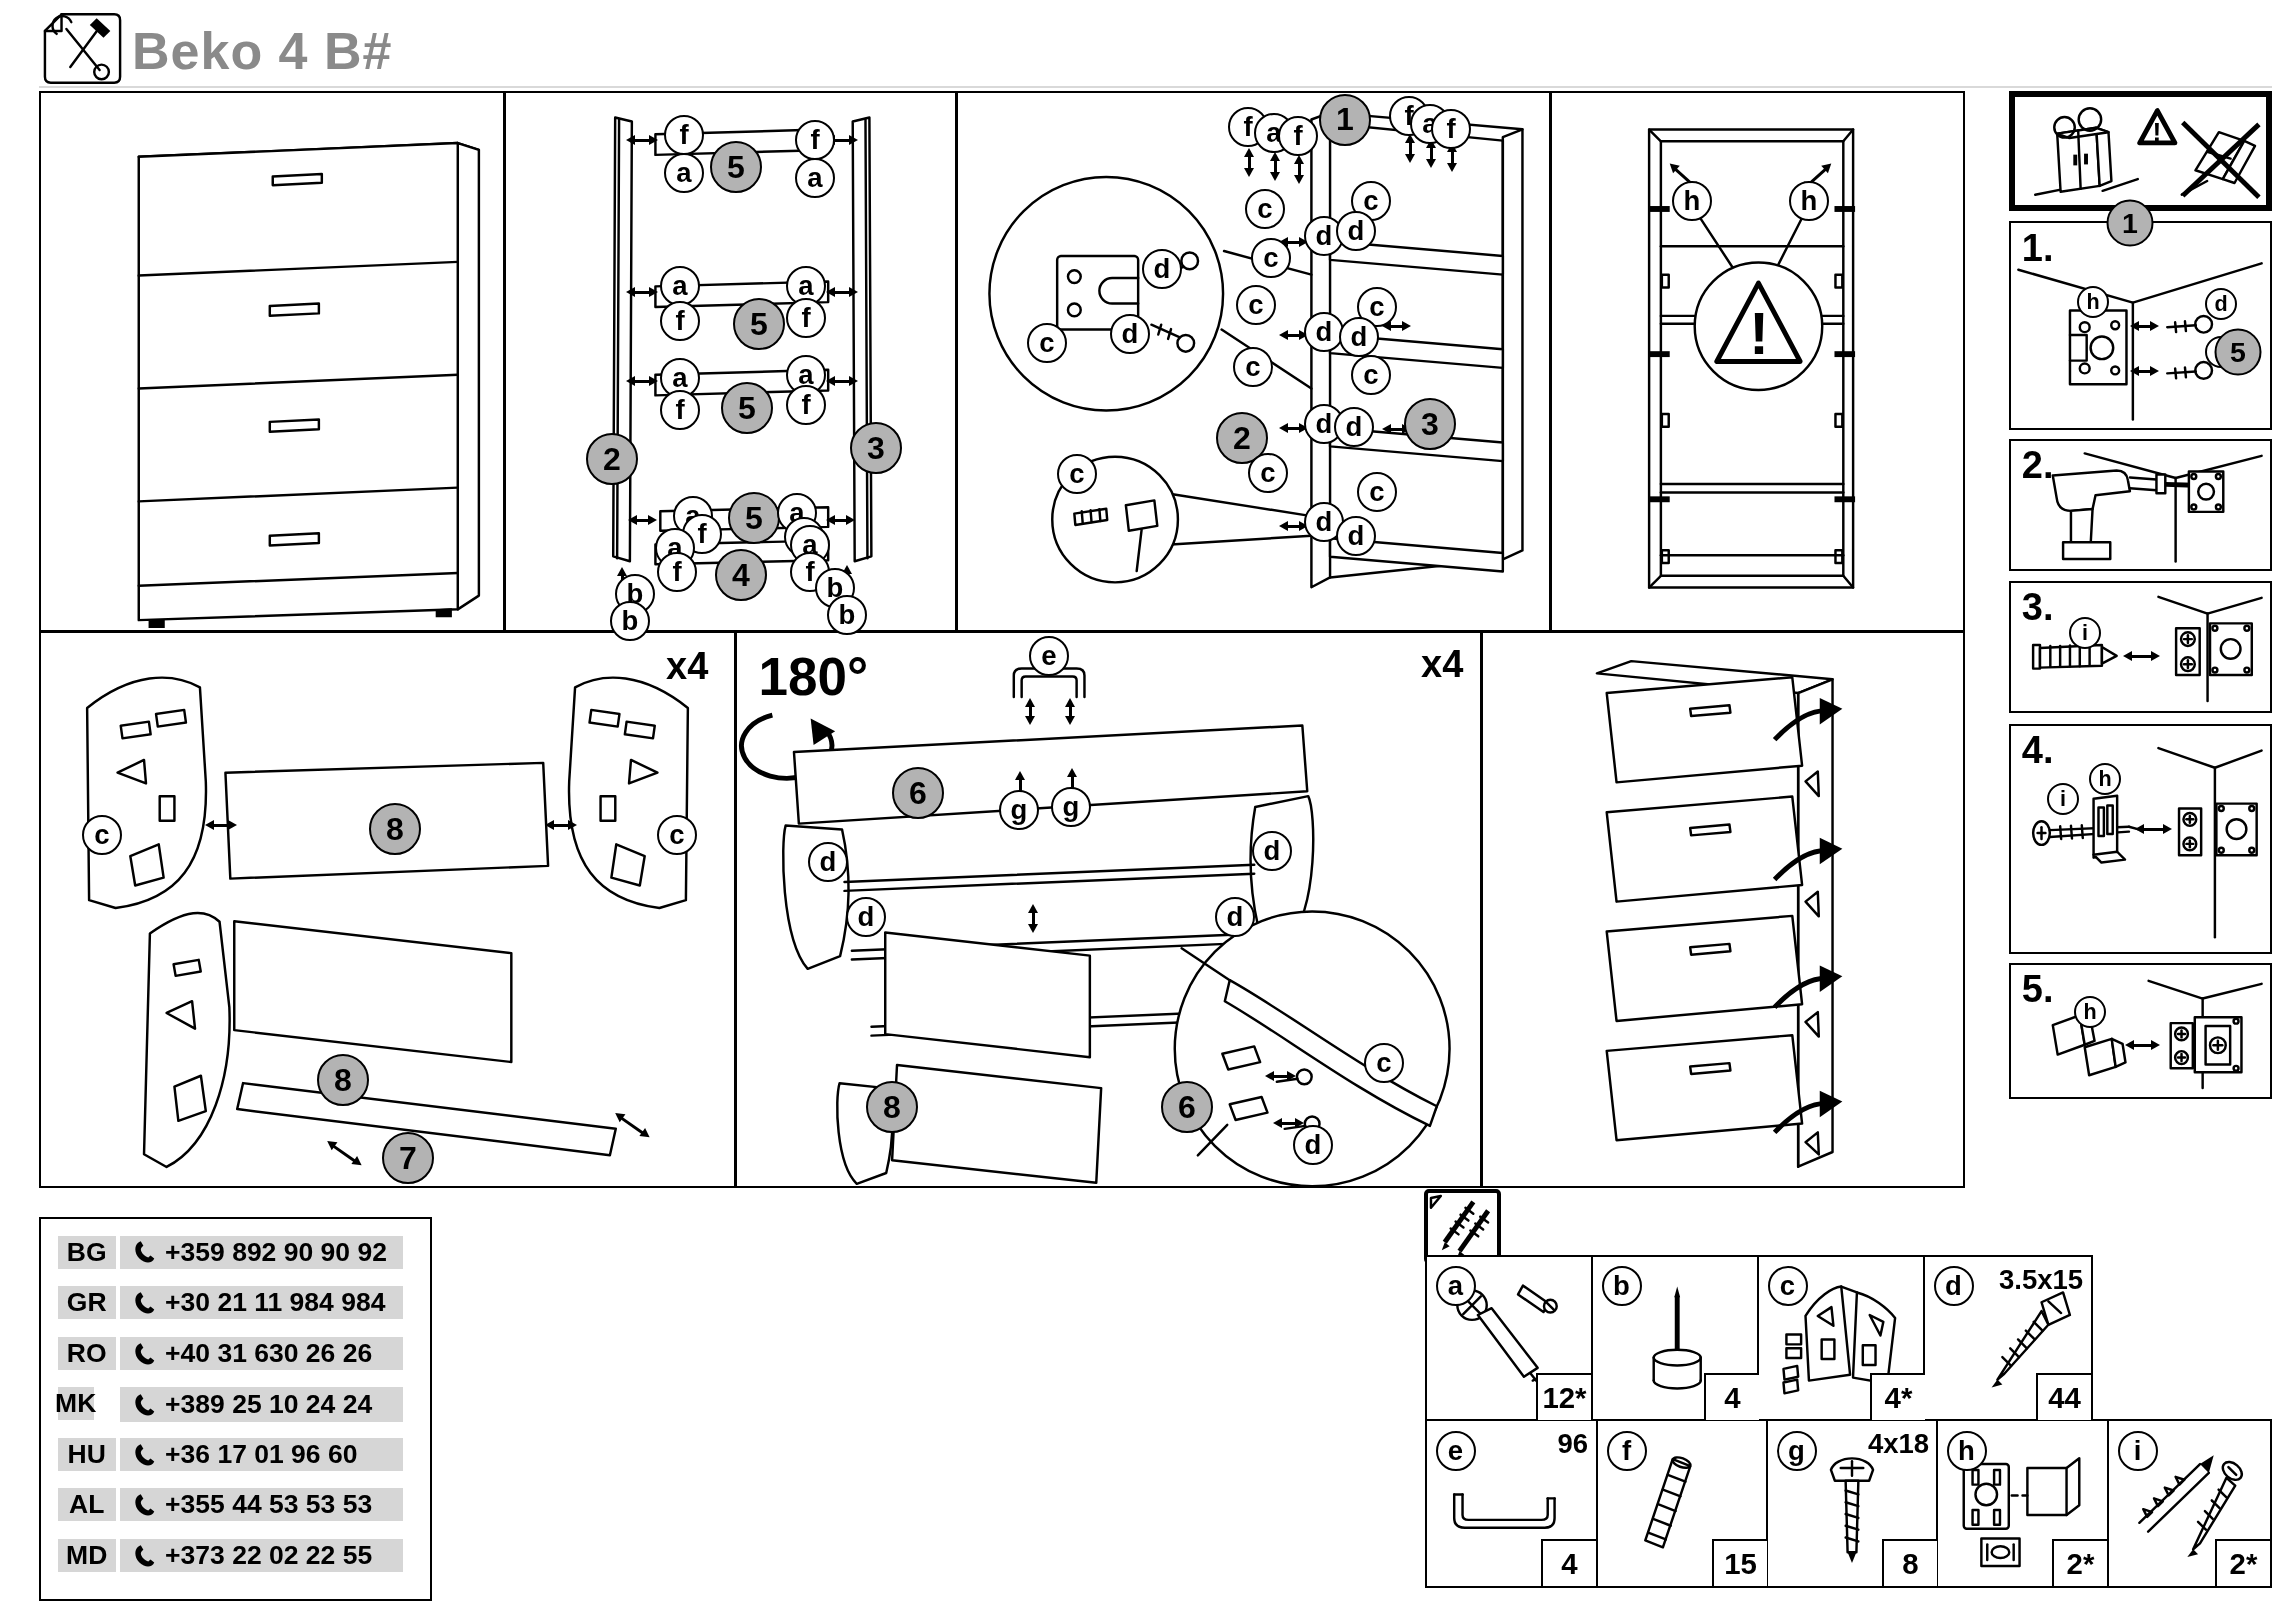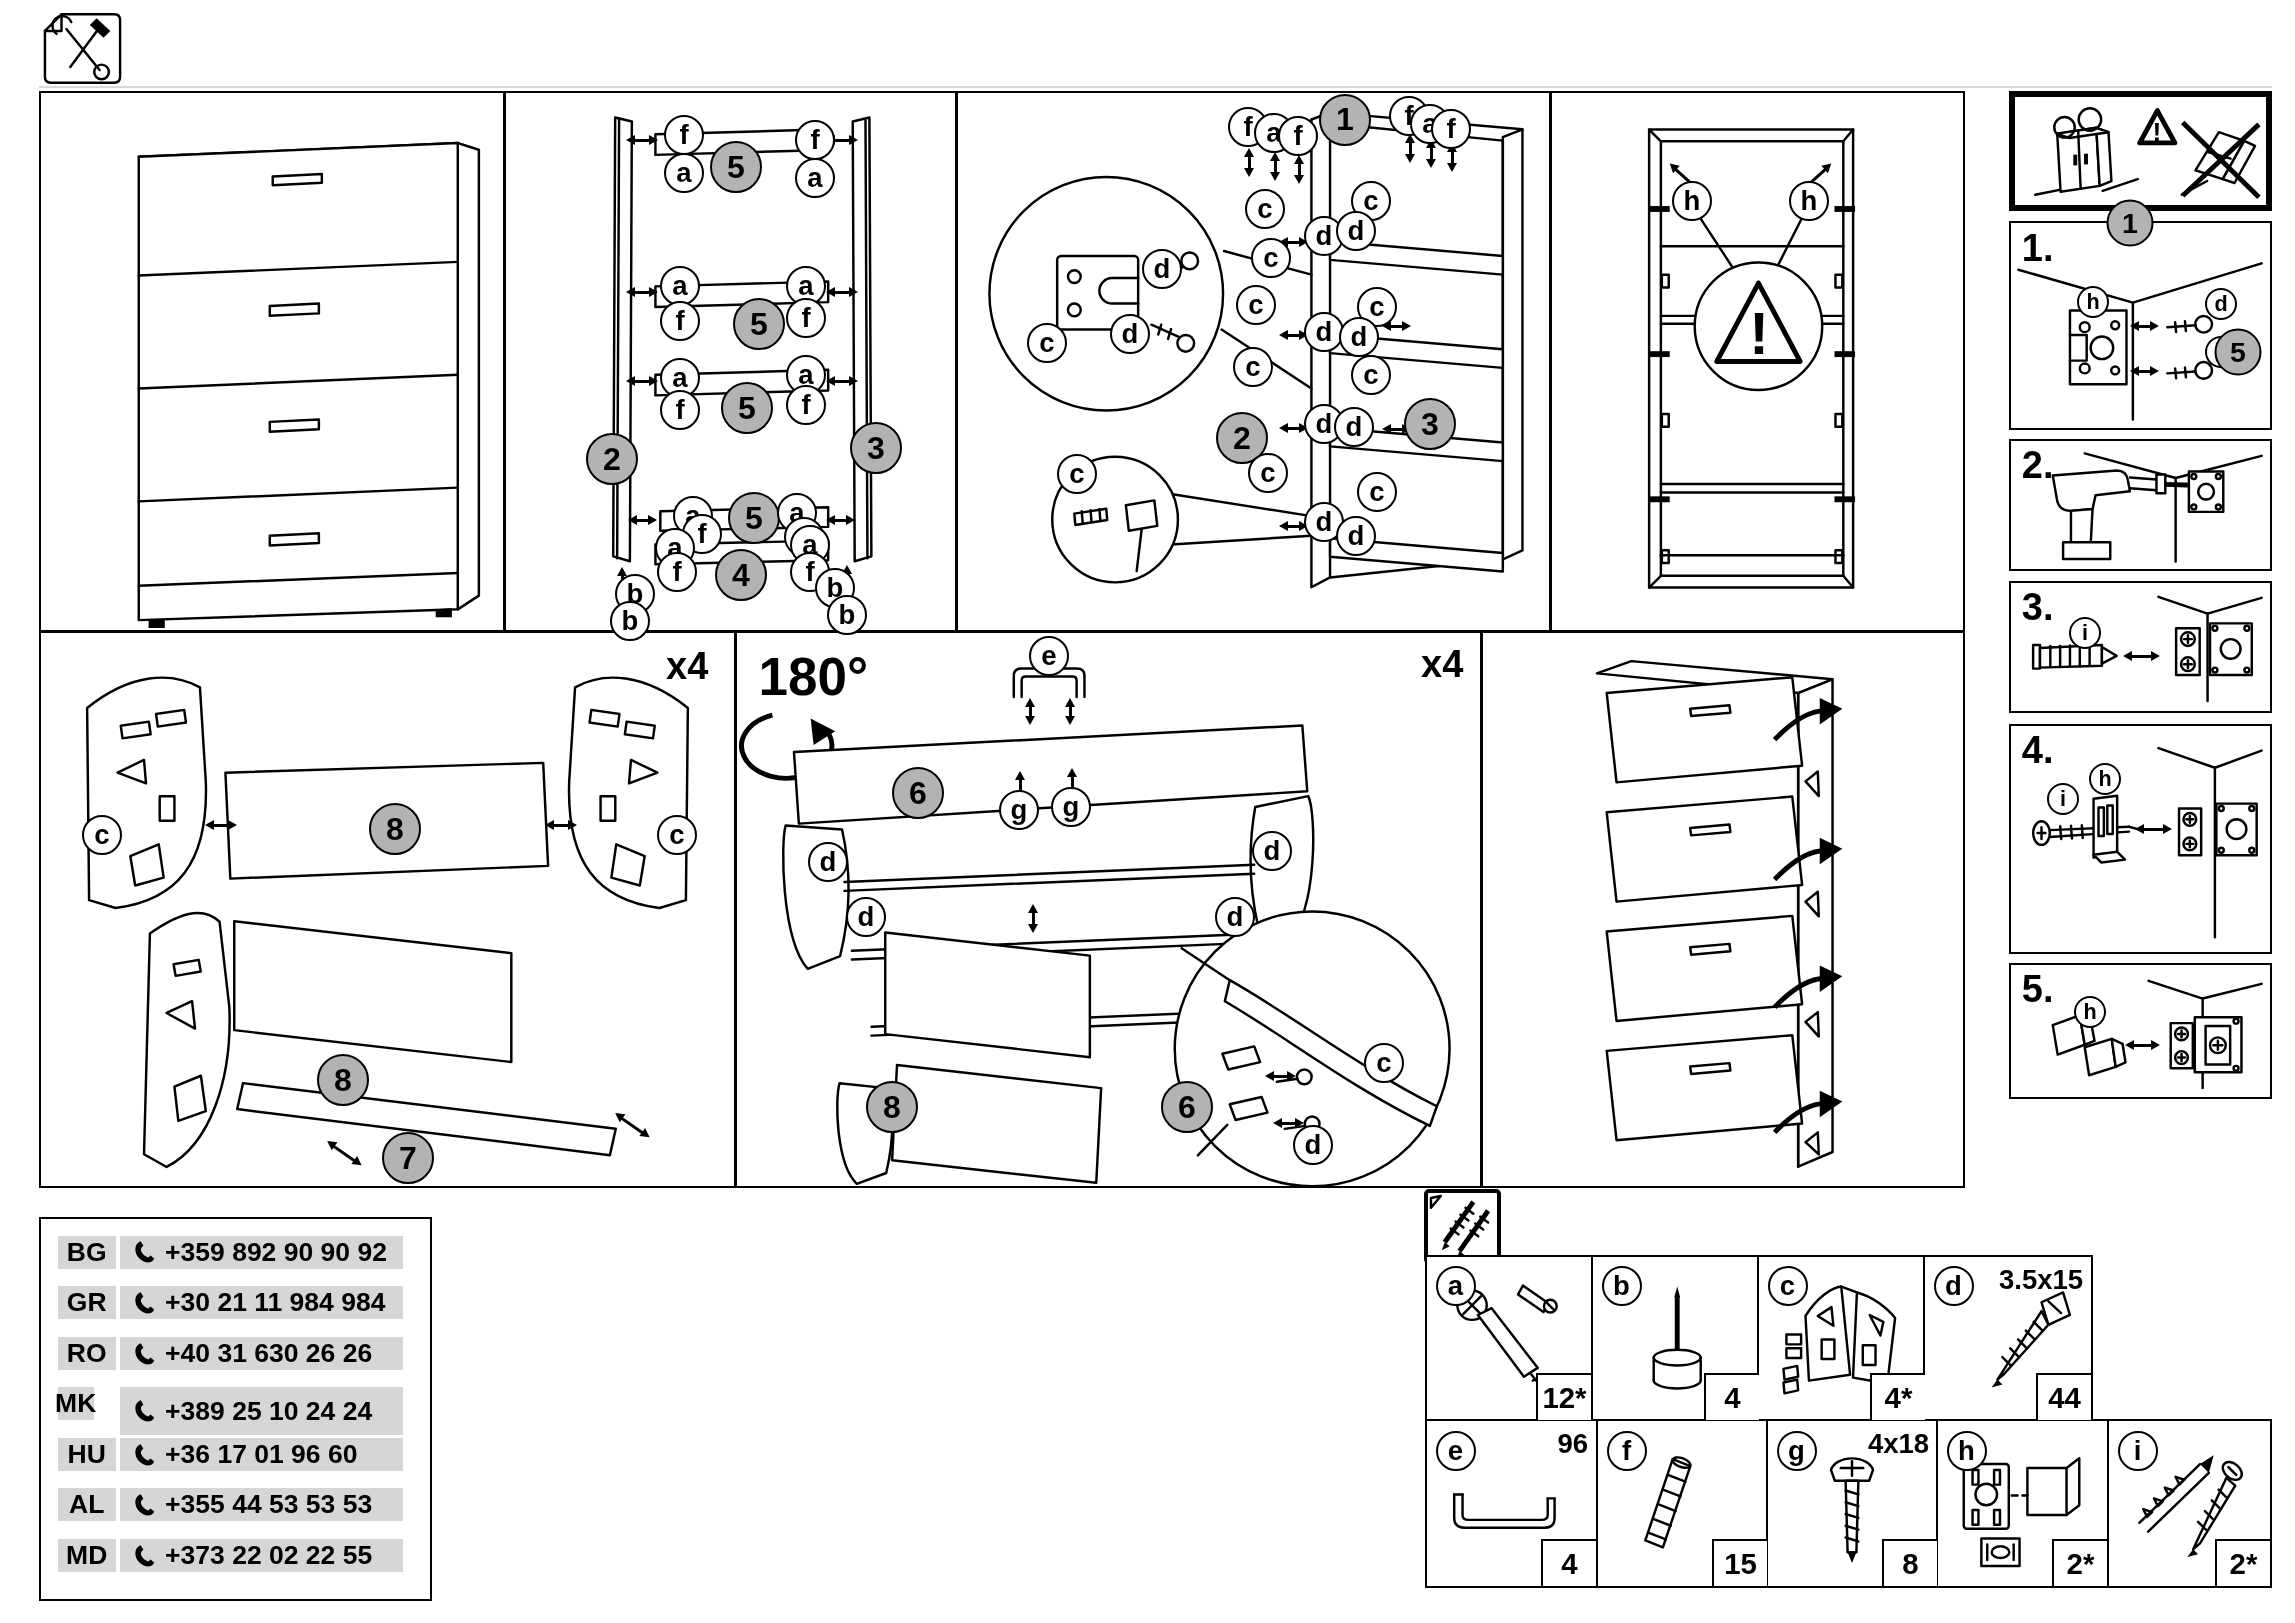--- a/index.html
+++ b/index.html
@@ -50,20 +50,21 @@
 
   <svg class="abs" style="left:42px;top:10.8px" width="82" height="75" viewBox="0 0 168 152">
     <path class="sf" stroke-width="9" d="M40 6 H148 Q160 6 160 18 V134 Q160 146 148 146 H18 Q6 146 6 134 V40 Z"></path>
     <path class="s" stroke-width="9" d="M40 6 V40 H6"></path>
     <path class="s" stroke-width="15" d="M120 30 L58 114"></path>
     <polygon class="blk" points="112,14 140,40 126,54 98,28"></polygon>
     <path class="s" stroke-width="15" d="M50 36 L118 120"></path>
     <path class="s" stroke-width="11" d="M30 46 A20 20 0 1 1 60 22"></path>
     <circle class="s" stroke-width="10" cx="122" cy="124" r="15"></circle>
   </svg>
+  <div class="title">Beko 4 B#</div>
   <div class="rule" style="left:39px;top:86px;width:2233px;height:1.5px"></div>
 
   <div class="box" style="left:39px;top:91px;width:1926px;height:1097px;background:transparent"></div>
   <div class="gridline" style="left:503px;top:91px;width:2.9px;height:541px"></div>
   <div class="gridline" style="left:955px;top:91px;width:2.9px;height:541px"></div>
   <div class="gridline" style="left:1549px;top:91px;width:2.9px;height:541px"></div>
   <div class="gridline" style="left:39px;top:630px;width:1926px;height:2.9px"></div>
   <div class="gridline" style="left:734px;top:630px;width:2.9px;height:558px"></div>
   <div class="gridline" style="left:1480px;top:630px;width:2.9px;height:558px"></div>
 
@@ -577,21 +578,21 @@
       <span>+30 21 11 984 984</span>
     </div>
     <div class="phone-row-label" style="left:16.7px;top:118px;width:58px;height:33px">RO</div>
     <div class="phone-row-num" style="left:79px;top:118px;width:283px;height:33px">
       <svg width="25.5" height="25.5" viewBox="0 0 68 68" style="margin:0 8.8px 0 10.8px">
           <path class="blk" d="M14 40 C8 22 14 10 26 6 L33 18 C27 22 25 27 27 32 C30 40 38 47 46 49 L52 44 62 52 C58 62 46 66 34 60 C24 55 18 49 14 40 Z"></path>
         </svg>
       <span>+40 31 630 26 26</span>
     </div>
     <div class="phone-row-label" style="left:16.7px;top:168px;width:36px;height:33px">MK</div>
-    <div class="phone-row-num" style="left:79px;top:168px;width:283px;height:48px">
+    <div class="phone-row-num" style="left:79px;top:168px;width:283px;height:35px">
       <svg width="25.5" height="25.5" viewBox="0 0 68 68" style="margin:0 8.8px 0 10.8px">
           <path class="blk" d="M14 40 C8 22 14 10 26 6 L33 18 C27 22 25 27 27 32 C30 40 38 47 46 49 L52 44 62 52 C58 62 46 66 34 60 C24 55 18 49 14 40 Z"></path>
         </svg>
       <span>+389 25 10 24 24</span>
     </div>
     <div class="phone-row-label" style="left:16.7px;top:219px;width:58px;height:33px">HU</div>
     <div class="phone-row-num" style="left:79px;top:219px;width:283px;height:33px">
       <svg width="25.5" height="25.5" viewBox="0 0 68 68" style="margin:0 8.8px 0 10.8px">
           <path class="blk" d="M14 40 C8 22 14 10 26 6 L33 18 C27 22 25 27 27 32 C30 40 38 47 46 49 L52 44 62 52 C58 62 46 66 34 60 C24 55 18 49 14 40 Z"></path>
         </svg>

